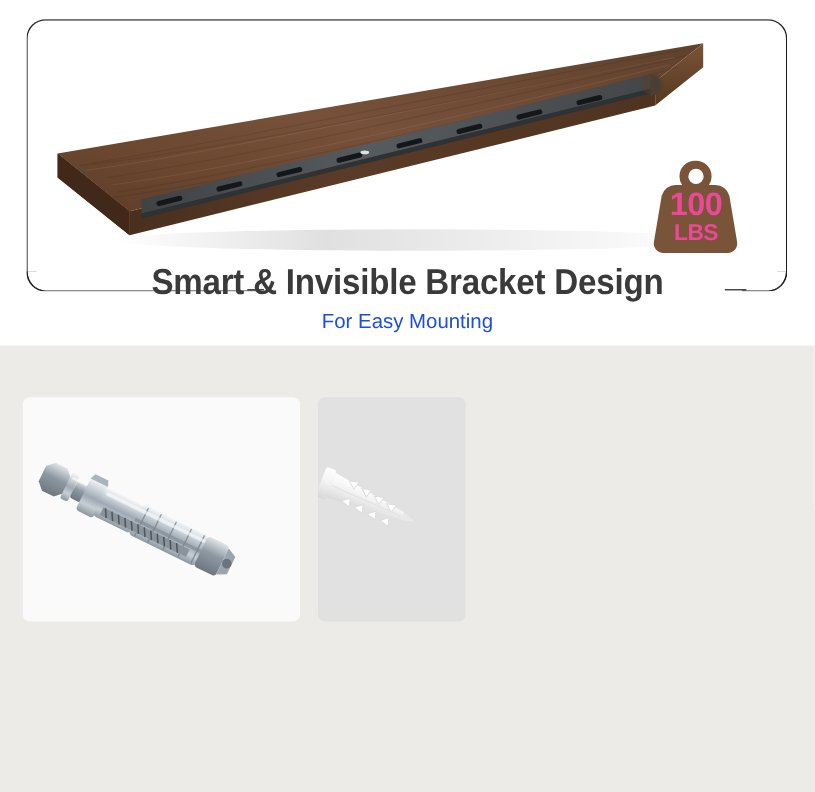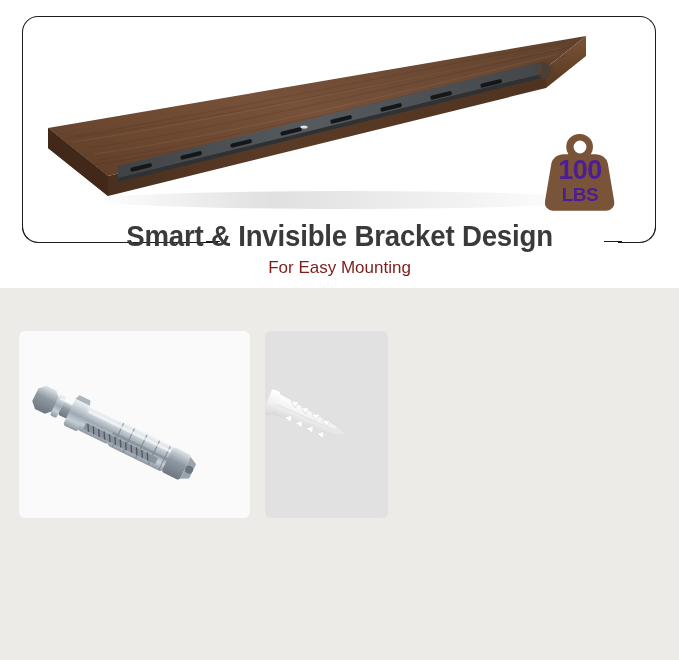--- a/index.html
+++ b/index.html
@@ -84,21 +84,21 @@
   #weight-badge {
     position: absolute;
     left: 534px; top: 128px;
     width: 92px; height: 92px;
   }
   #weight-badge .badge-text {
     position: absolute;
     left: 0; top: 20px;
     width: 92px;
     text-align: center;
-    color: #4c1d95;
+    color: #ec4899;
     font-weight: bold;
     letter-spacing: -0.5px;
     line-height: 1.02;
   }
   #weight-badge .badge-num {
     font-size: 27px;
     display: block;
     margin-top: 9px;
   }
   #weight-badge .badge-unit {
@@ -119,21 +119,21 @@
     letter-spacing: -0.2px;
     transform: scaleX(0.92);
     white-space: nowrap;
   }
   #subheadline {
     position: absolute;
     left: 0; top: 258px;
     width: 679px;
     text-align: center;
     font-size: 17px;
-    color: #7f1d1d;
+    color: #1d4ed8;
   }
 
   
   #bottom-section {
     position: absolute;
     left: 0; top: 288px;
     width: 679px;
     height: 372px;
     background: #ecebe8;
   }

